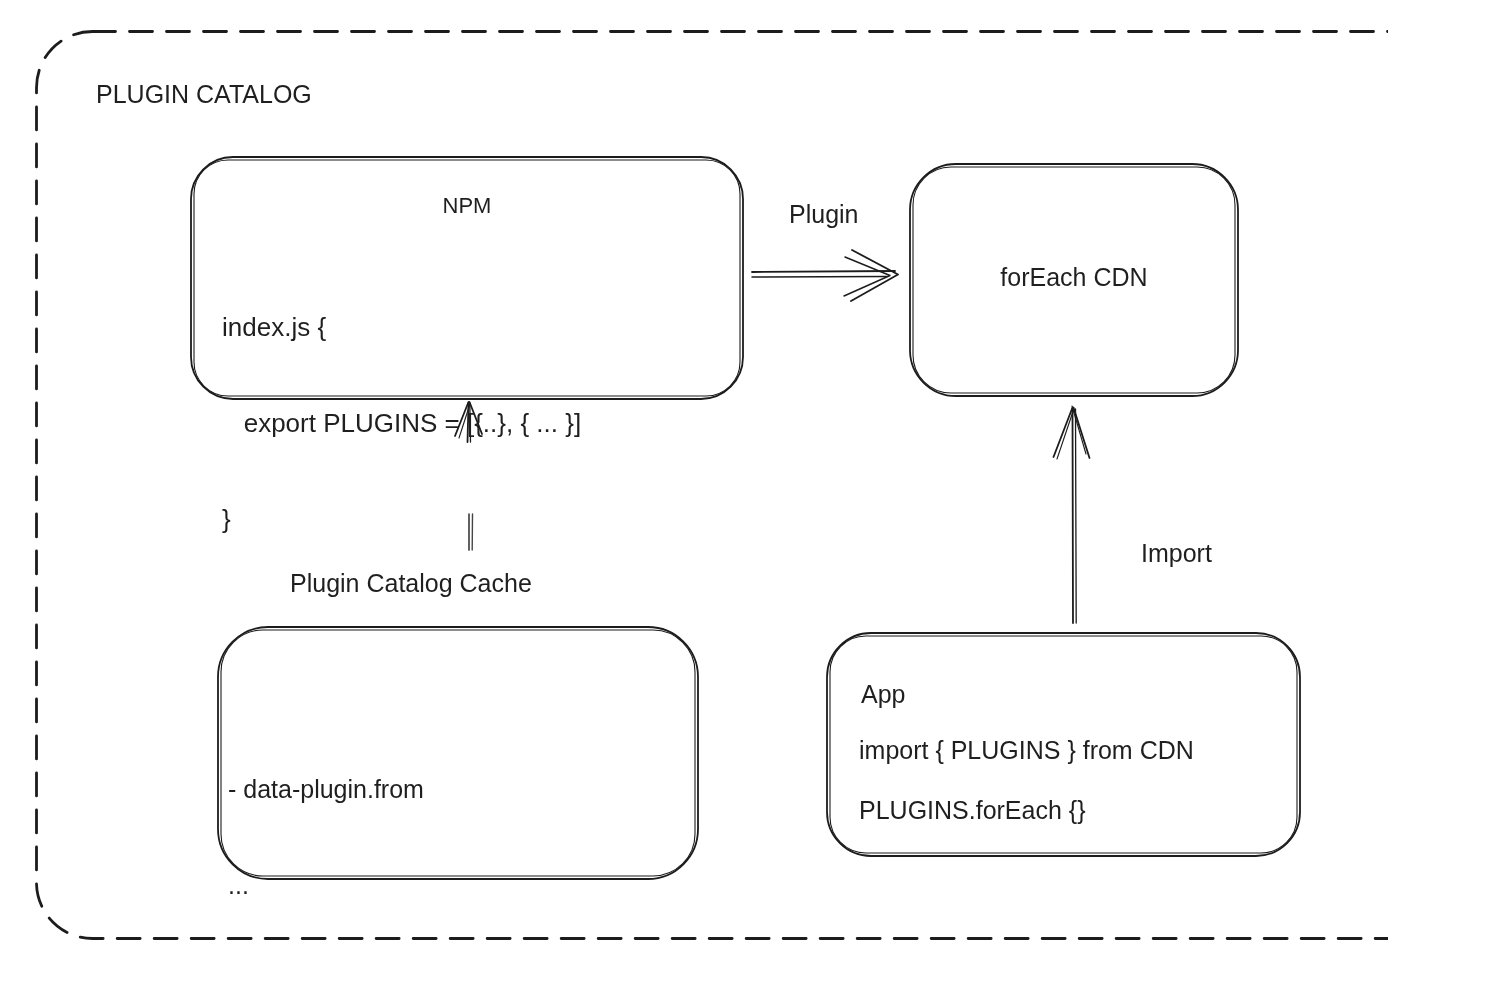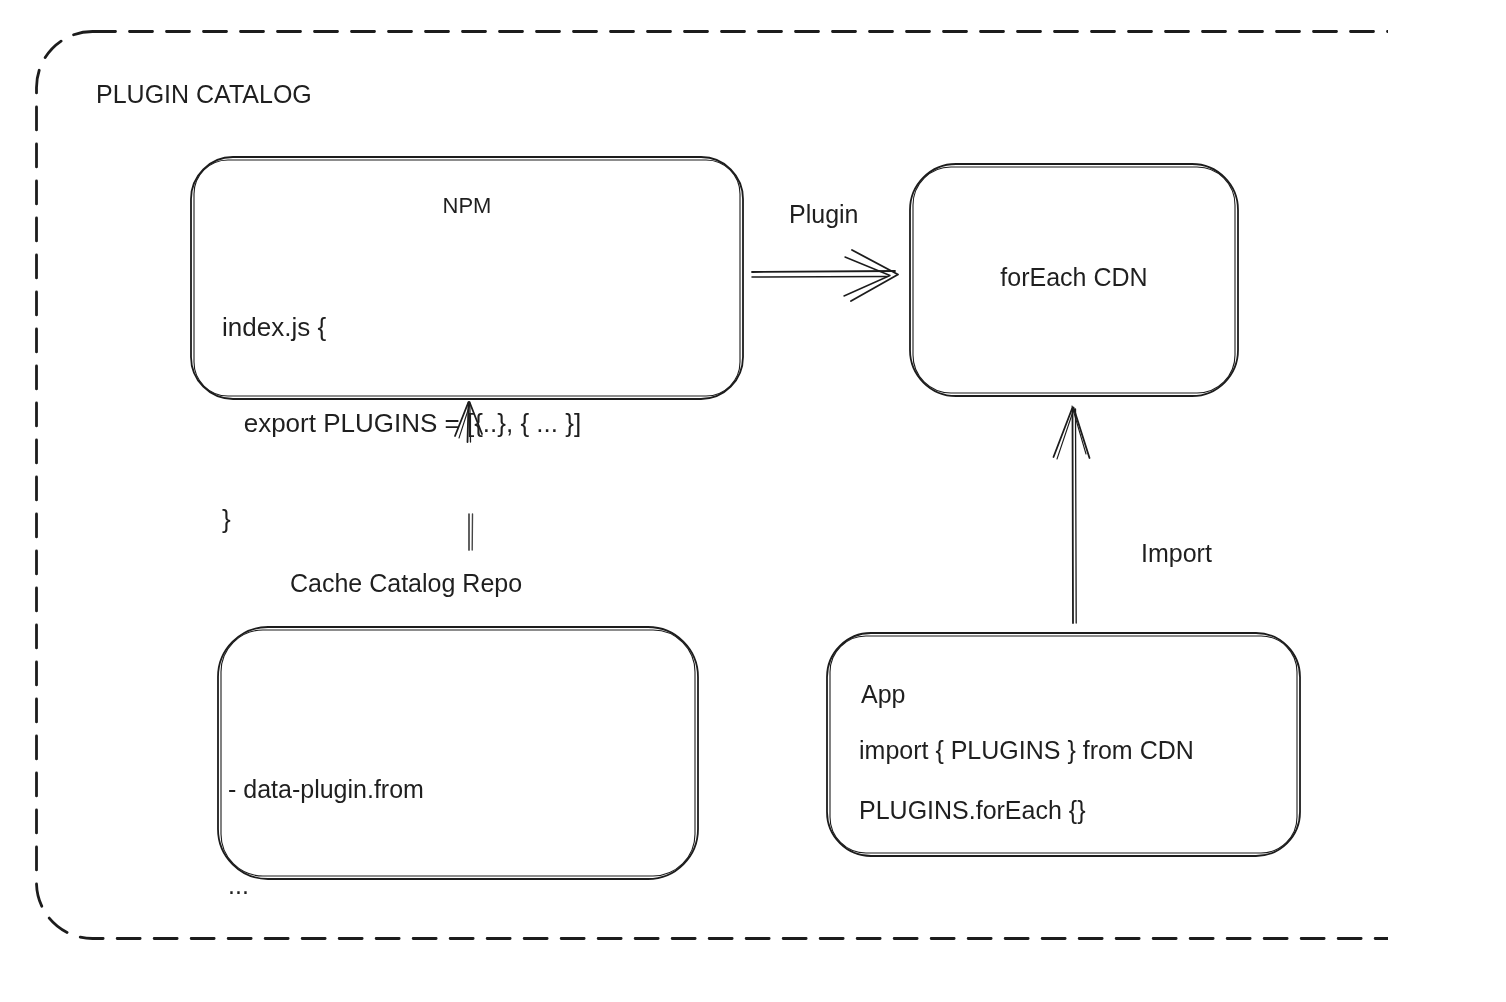--- a/index.html
+++ b/index.html
@@ -100,21 +100,21 @@
     <div>index.js {</div>
     <div>   export PLUGINS = [{..}, { ... }]</div>
     <div>}</div>
   </div>
 
   <div class="txt cache-label">Plugin</div>
 
   <div class="txt cdn-label">forEach CDN</div>
 
 
-  <div class="txt repo-caption">Cache Catalog Repo</div>
+  <div class="txt repo-caption">Plugin Catalog Cache</div>
   <div class="txt repo-files">
     <div>- data-plugin.from</div>
     <div>...</div>
   </div>
 
   <div class="txt app-title">App</div>
   <div class="txt app-code-1">import { PLUGINS } from CDN</div>
   <div class="txt app-code-2">PLUGINS.forEach {}</div>
 
   <div class="txt import-label">Import</div>

